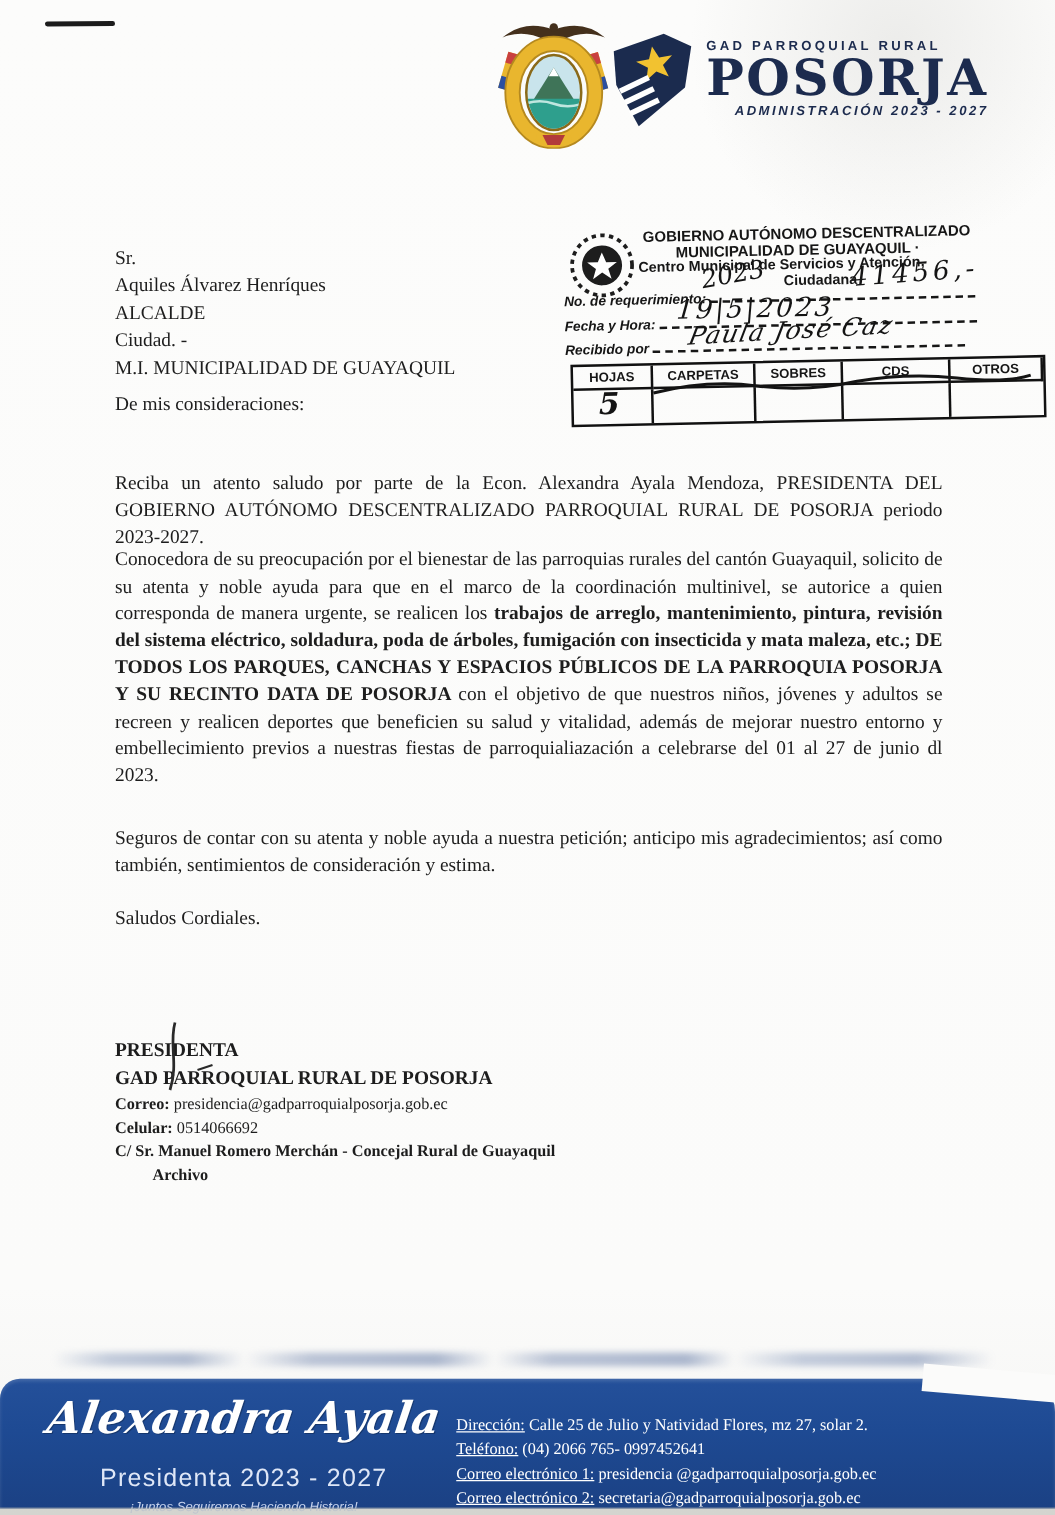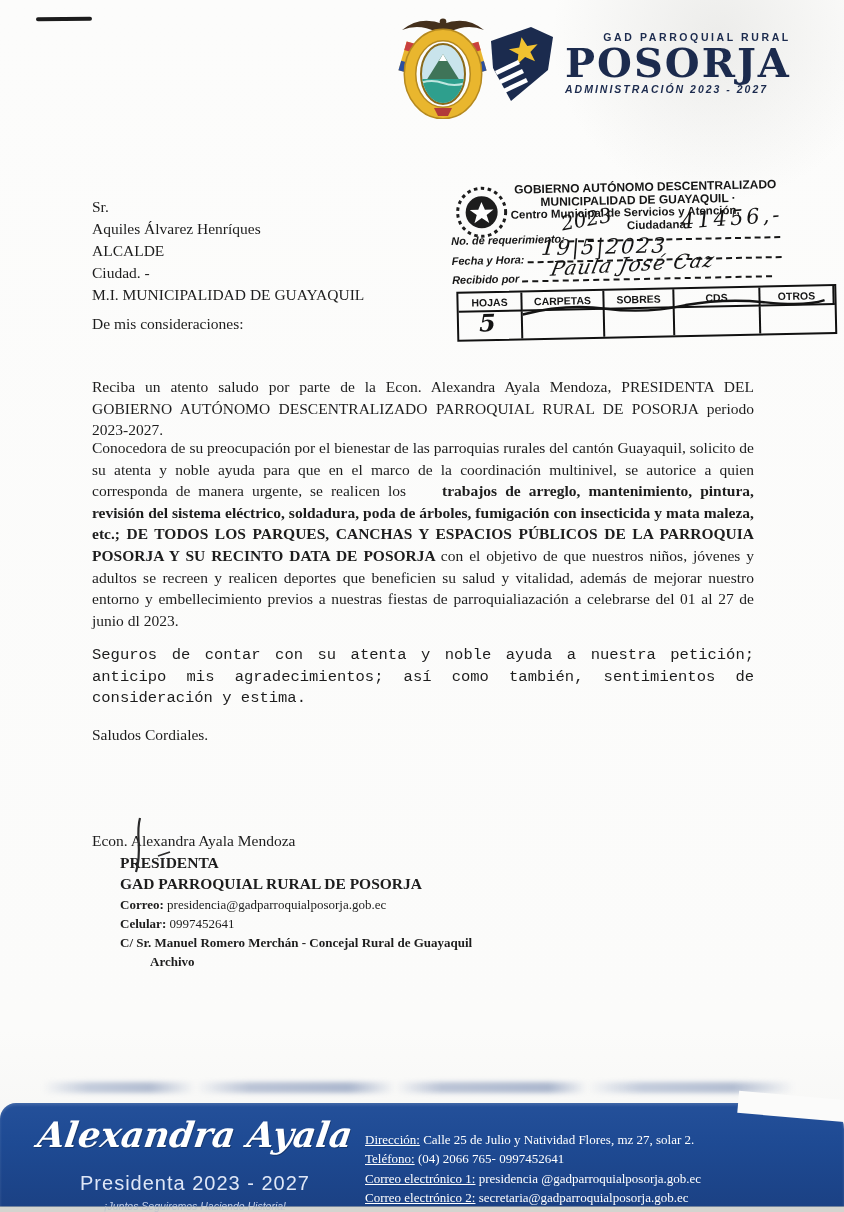--- a/index.html
+++ b/index.html
@@ -11,23 +11,23 @@
   .artifact-line{position:absolute;left:36px;top:17px;width:56px;height:4px;background:#1c1c1c;transform:rotate(-.6deg);border-radius:2px;}
   .ghost{position:absolute;left:42px;top:1082px;width:768px;height:11px;border-radius:5px;opacity:.5;filter:blur(2.5px);
     background:linear-gradient(90deg,transparent 0%, #8fa0c0 6%, #6d82ab 14%, transparent 20%, #7e90b5 27%, #5f76a4 40%, transparent 46%, #7e90b5 52%, #5f76a4 66%, transparent 71%, #8fa0c0 78%, #6d82ab 90%, transparent 98%);}
   .bottom-scan{position:absolute;left:0;top:1206px;width:844px;height:6px;background:#b9b9b3;opacity:.55;}
 
   
   .coa{position:absolute;left:388px;top:13px;}
   .plogo{position:absolute;left:489px;top:25px;display:flex;}
   .plogo-shield{flex:0 0 auto;}
   .plogo-text{margin-left:10px;padding-top:6px;color:#1c2b4e;}
-  .plogo-top{font-family:"Liberation Sans",sans-serif;font-weight:700;font-size:10.5px;letter-spacing:2.6px;text-align:right;}
+  .plogo-top{font-family:"Liberation Sans",sans-serif;font-weight:700;font-size:10.5px;letter-spacing:2.6px;}
   .plogo-name{font-family:"DejaVu Serif",serif;font-weight:700;font-size:40px;letter-spacing:2px;line-height:40px;}
-  .plogo-admin{font-family:"Liberation Sans",sans-serif;font-style:italic;font-weight:700;font-size:10.5px;letter-spacing:2px;}
+  .plogo-admin{font-family:"Liberation Sans",sans-serif;font-style:italic;font-weight:700;font-size:10.5px;letter-spacing:2px;text-align:right;}
 
   
   .refblock{position:absolute;left:420px;top:135px;width:322px;text-align:right;font-weight:700;font-size:17px;line-height:23px;}
 
   
   .recipient{position:absolute;left:92px;top:196px;font-size:15.5px;line-height:22px;}
   .greeting{position:absolute;left:92px;top:315px;font-size:15.5px;}
 
   
   .stamp{position:absolute;left:448px;top:182px;width:394px;height:162px;transform:rotate(-1.2deg);transform-origin:left top;color:#161616;}
@@ -53,23 +53,23 @@
   .s-th:last-child{border-right:none;}
   .s-td{border-right:2px solid #111;position:relative;}
   .s-td:last-child{border-right:none;}
   .hw-hojas{left:20px;top:-4px;font-size:24px;font-weight:700;}
   .wavy{position:absolute;left:70px;top:118px;z-index:2;}
 
   
   .para{position:absolute;left:92px;width:662px;font-size:15.5px;line-height:21.6px;text-align:justify;}
   .p1{top:352px;margin-top:24px;}
   .p2{top:437px;}
-  .p3{top:645px;font-family:Liberation Mono, monospace;}
+  .p3{top:660px;}
   .closing{position:absolute;left:92px;top:726px;font-size:15.5px;}
-  .b{font-weight:700;margin-left:28px;}
+  .b{font-weight:700;}
 
   
   .sig{position:absolute;left:92px;top:830px;font-size:15.5px;line-height:21.5px;}
   .sig .small{font-size:13px;line-height:19px;}
   .sig .indent{padding-left:30px;}
   .penstroke{position:absolute;left:118px;top:812px;z-index:2;}
 
   
   .banner{position:absolute;left:0;top:1103px;width:844px;height:104px;background:linear-gradient(180deg,#24509a 0%,#1e4a93 40%,#1b4184 100%);
     border-radius:16px 26px 0 0;box-shadow:inset 0 2px 3px rgba(255,255,255,.15);color:#fff;}
@@ -214,25 +214,24 @@
   <div class="para p3">Seguros de contar con su atenta   y noble ayuda a nuestra petición; anticipo mis agradecimientos; así como también, sentimientos de consideración y estima.</div>
 
   <div class="closing">Saludos Cordiales.</div>
 
   <svg class="penstroke" width="70" height="72" viewBox="0 0 70 72">
     <path d="M22,6 C17,24 25,38 18,60" stroke="#2a2a2a" stroke-width="2.2" fill="none"></path>
     <path d="M40,44 L52,40" stroke="#2a2a2a" stroke-width="1.8" fill="none"></path>
   </svg>
 
   <div class="sig">
-    <div>Econ. Alexandra Ayala Mendoza</div>
     <div class="b">PRESIDENTA</div>
     <div class="b">GAD PARROQUIAL RURAL DE POSORJA</div>
     <div class="small"><span class="b">Correo:</span><span> presidencia@gadparroquialposorja.gob.ec</span></div>
-    <div class="small"><span class="b">Celular:</span><span> 0997452641</span></div>
+    <div class="small"><span class="b">Celular:</span><span> 0514066692</span></div>
     <div class="small b">C/ Sr. Manuel Romero Merchán - Concejal Rural de Guayaquil</div>
     <div class="small b indent">Archivo</div>
   </div>
 
   <div class="ghost"></div>
 
   <div class="banner-notch"></div>
   <div class="banner">
     <div class="b-left">
       <div class="b-name">Alexandra Ayala</div>

